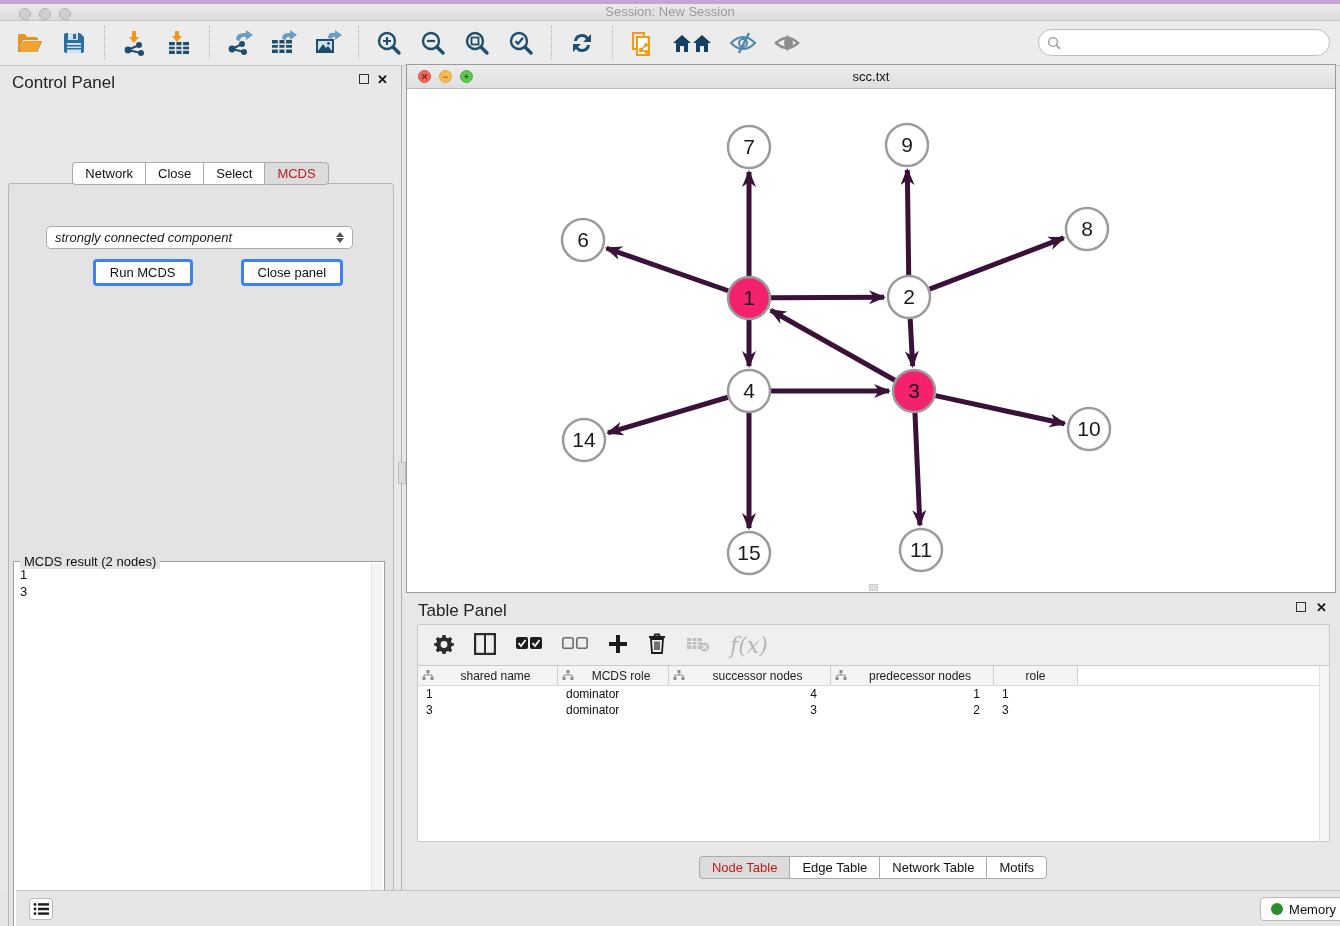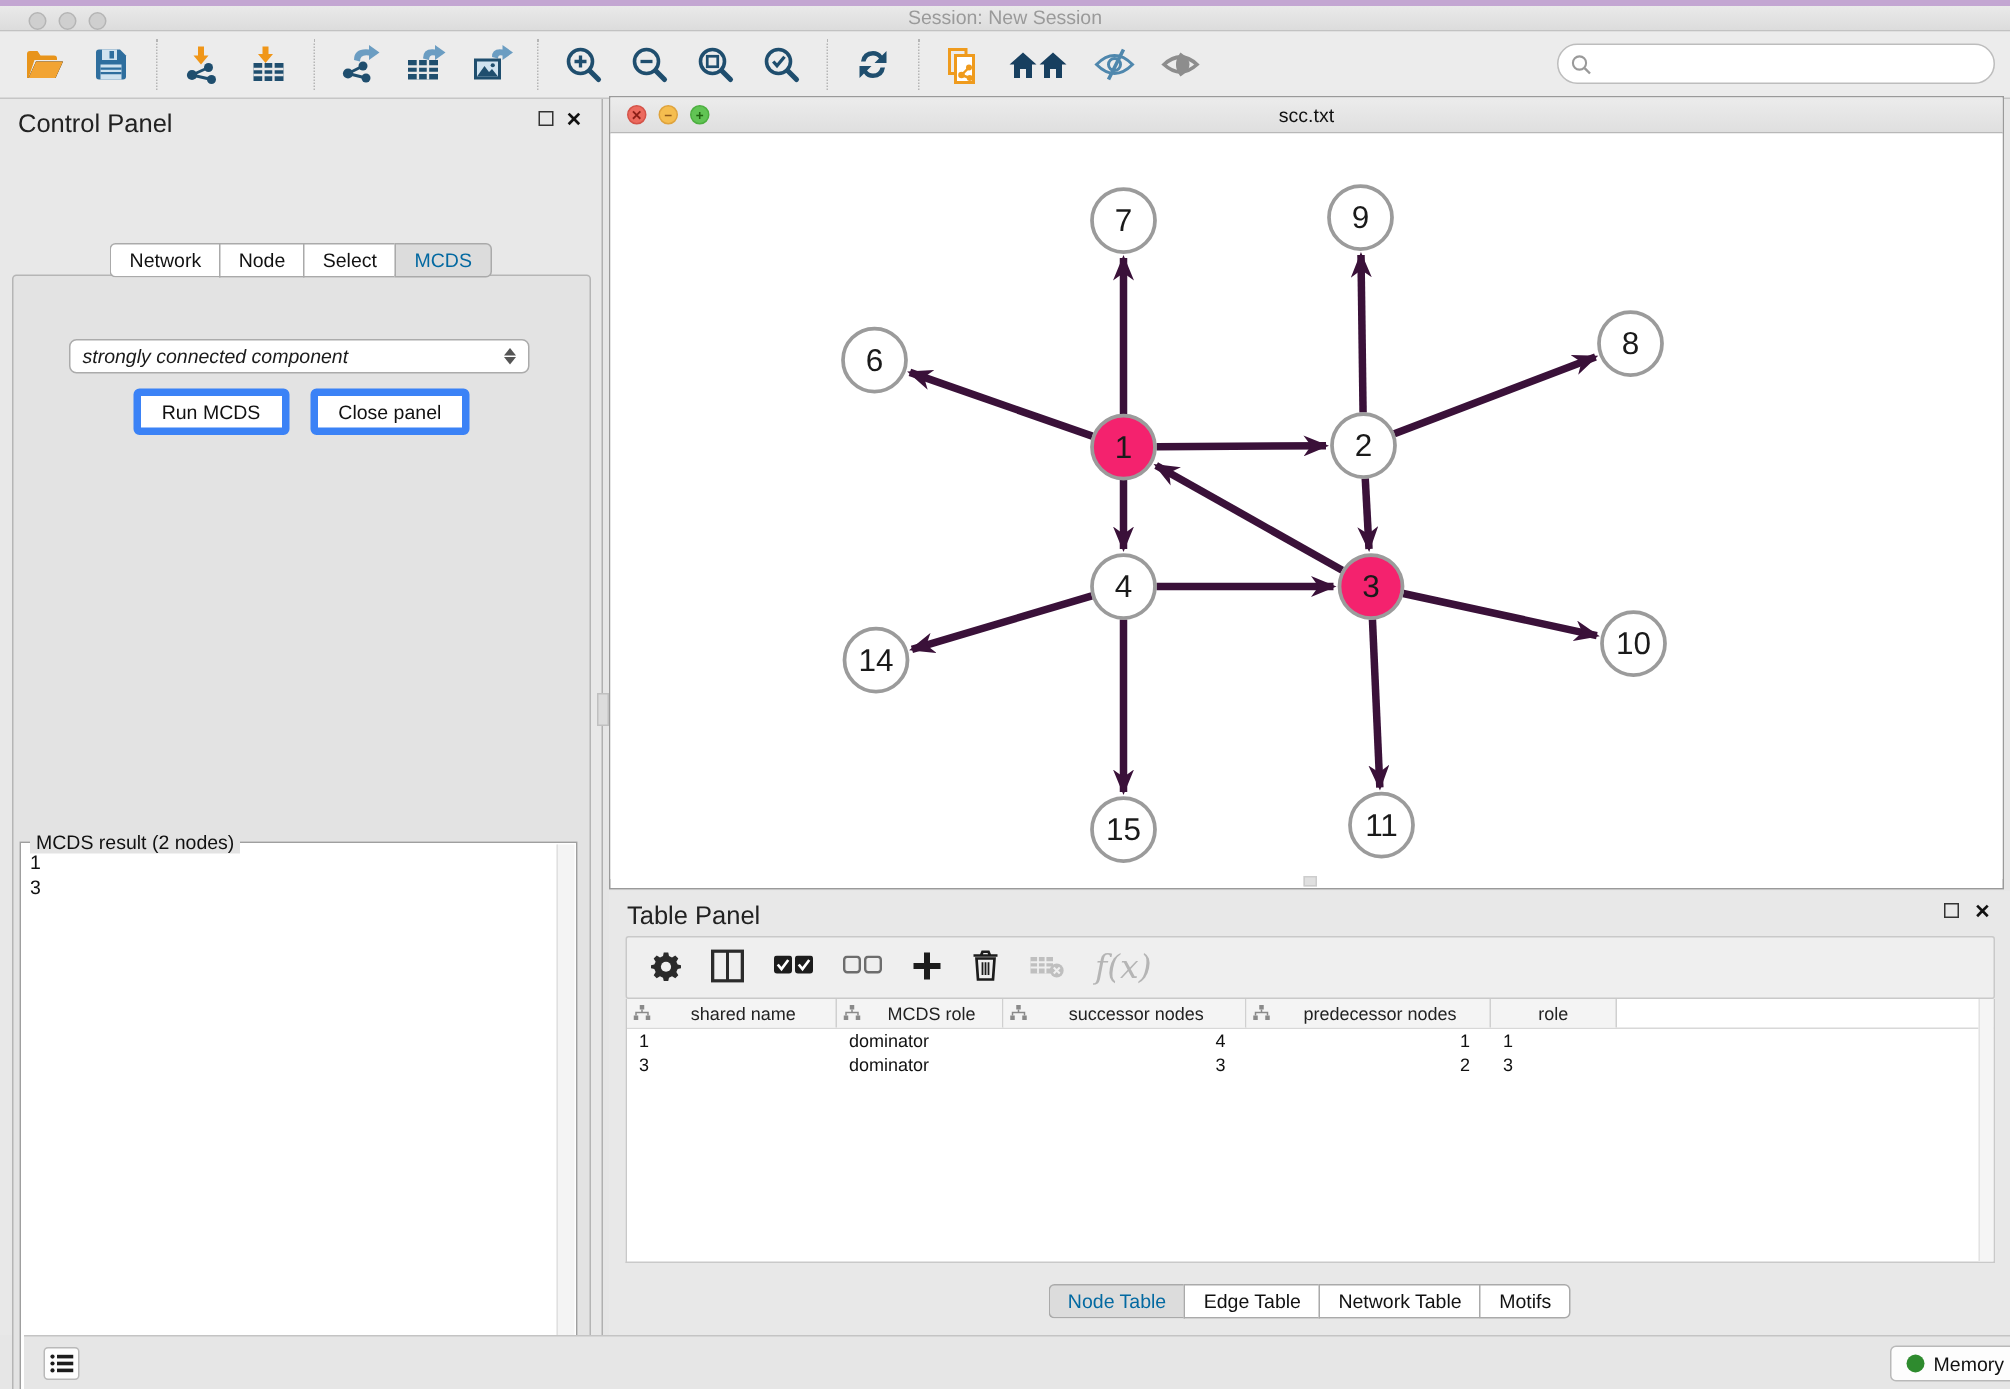--- a/index.html
+++ b/index.html
@@ -23,30 +23,30 @@
   
   .control-panel { position:absolute; left:0; top:66px; width:402px; height:824px; background:#e8e8e8; border-right:1px solid #b0b0b0; }
   .cp-header { position:relative; height:28px; }
   .cp-title { position:absolute; left:12px; top:7px; font-size:17px; color:#222; }
   .panel-float { position:absolute; width:10px; height:10px; border:1.5px solid #333; top:8px; }
   .panel-close { position:absolute; top:6px; font-size:13px; font-weight:bold; color:#111; cursor:default; }
   .cp-tabs { position:absolute; left:0; top:96px; width:100%; display:flex; justify-content:center; z-index:2; }
   .tab-btn { background:#fff; border:1px solid #aaa; padding:3px 12px; font-size:13px; color:#111; border-right:none; }
   .tab-btn:first-child { border-radius:4px 0 0 4px; }
   .tab-btn:last-child { border-right:1px solid #aaa; border-radius:0 4px 4px 0; }
-  .tab-btn.active { background:#dcdcdc; color:#0369a1;text-align:center; }
+  .tab-btn.active { background:#dcdcdc; color:#b91c1c;text-align:center; }
   .cp-body { position:absolute; left:8px; top:117px; width:386px; height:771px; border:1px solid #b5b5b5; background:#e3e3e3; border-radius:3px; }
   .opt-label { position:absolute; top:19px; width:100%; text-align:center; font-size:13px; color:#111; }
   .cp-select { position:absolute; left:37px; top:42px; width:307px; height:23px; background:#fff; border:1px solid #ababab; border-radius:5px; display:flex; align-items:center; padding:0 8px; font-size:13px;font-style:italic; }
   .cp-select .spin { margin-left:auto; display:flex; flex-direction:column; gap:1px; align-items:center; }
   .cp-select .spin i { width:0; height:0; border-left:4px solid transparent; border-right:4px solid transparent; }
   .spin .up { border-bottom:5px solid #555; }
   .spin .dn { border-top:5px solid #555; }
   .cp-buttons { position:absolute; top:75px; width:100%; display:flex; justify-content:center; gap:14px; }
-  .push-btn { background:#fff; border:5px solid #3b82f6; border-radius:4px; padding:3px 14px; font-size:13px; color:#111; }
+  .push-btn { background:#fff; border:3px solid #3b82f6; border-radius:4px; padding:3px 14px; font-size:13px; color:#111;margin-left:34px; }
   .result-group { position:absolute; left:4px; top:377px; width:372px; height:382px; border:1px solid #9f9f9f; background:#fff; }
   .result-legend { position:absolute; left:6px; top:-8px; background:#e3e3e3; padding:0 4px; font-size:13px; color:#111; }
   .result-text { position:absolute; left:2px; top:4px; right:14px; bottom:2px; font-size:13px; color:#111; white-space:pre; line-height:17px; padding-left:4px; overflow:hidden; }
   .result-scroll { position:absolute; right:1px; top:1px; width:12px; bottom:1px; background:#f4f4f4; border-left:1px solid #e0e0e0; }
 
   
   .v-split-handle { position:absolute; left:398px; top:462px; width:8px; height:22px; background:#dcdcdc; border:1px solid #c0c0c0; }
 
   
   .net-frame { position:absolute; left:406px; top:64px; width:930px; height:529px; border:1px solid #9a9a9a; background:#fff; }
@@ -242,21 +242,21 @@
 </div>
 
 <div class="control-panel">
   <div class="cp-header">
     <span class="cp-title">Control Panel</span>
     <span class="panel-float" style="right:32px"></span>
     <span class="panel-close" style="right:13px">✕</span>
   </div>
   <div class="cp-tabs" id="cp-tabs">
       <button class="tab-btn">Network</button>
-      <button class="tab-btn">Node</button>
+      <button class="tab-btn">Close</button>
       <button class="tab-btn">Select</button>
       <button class="tab-btn active">MCDS</button>
     </div>
   <div class="cp-body">
     <div class="cp-select">
       <span>strongly connected component</span>
       <span class="spin">
           <i class="up"></i>
           <i class="dn"></i>
         </span>

